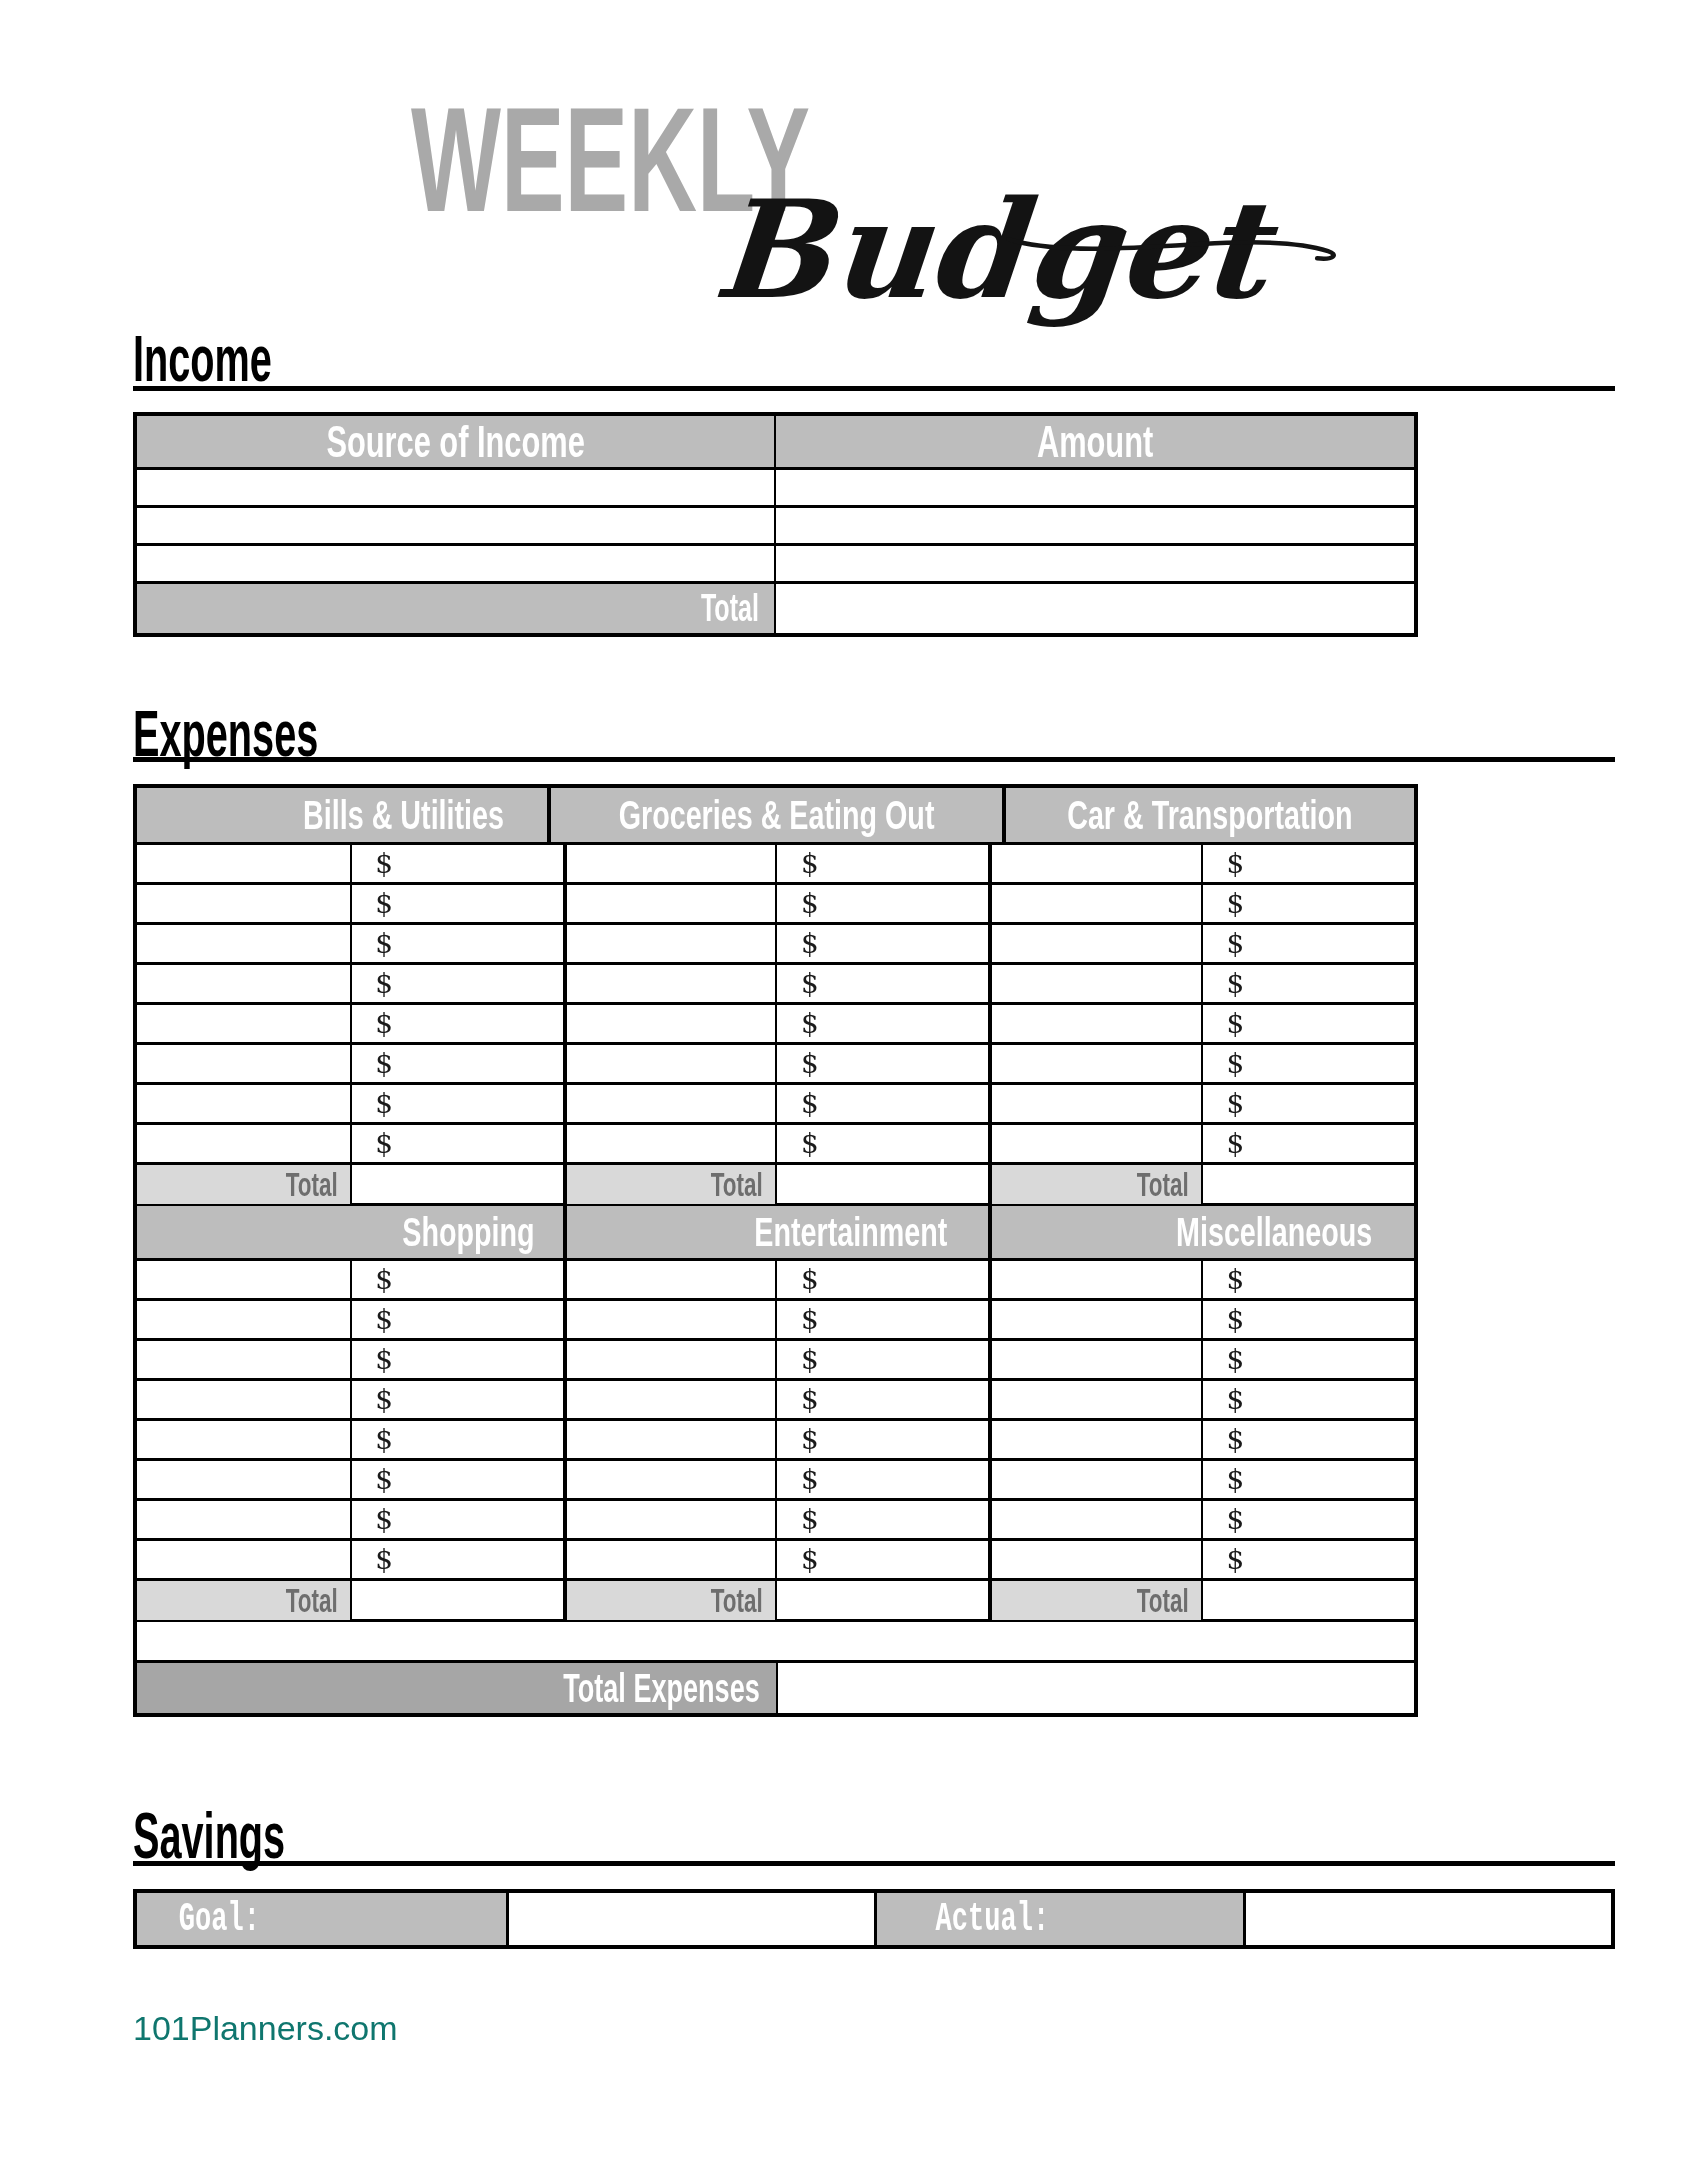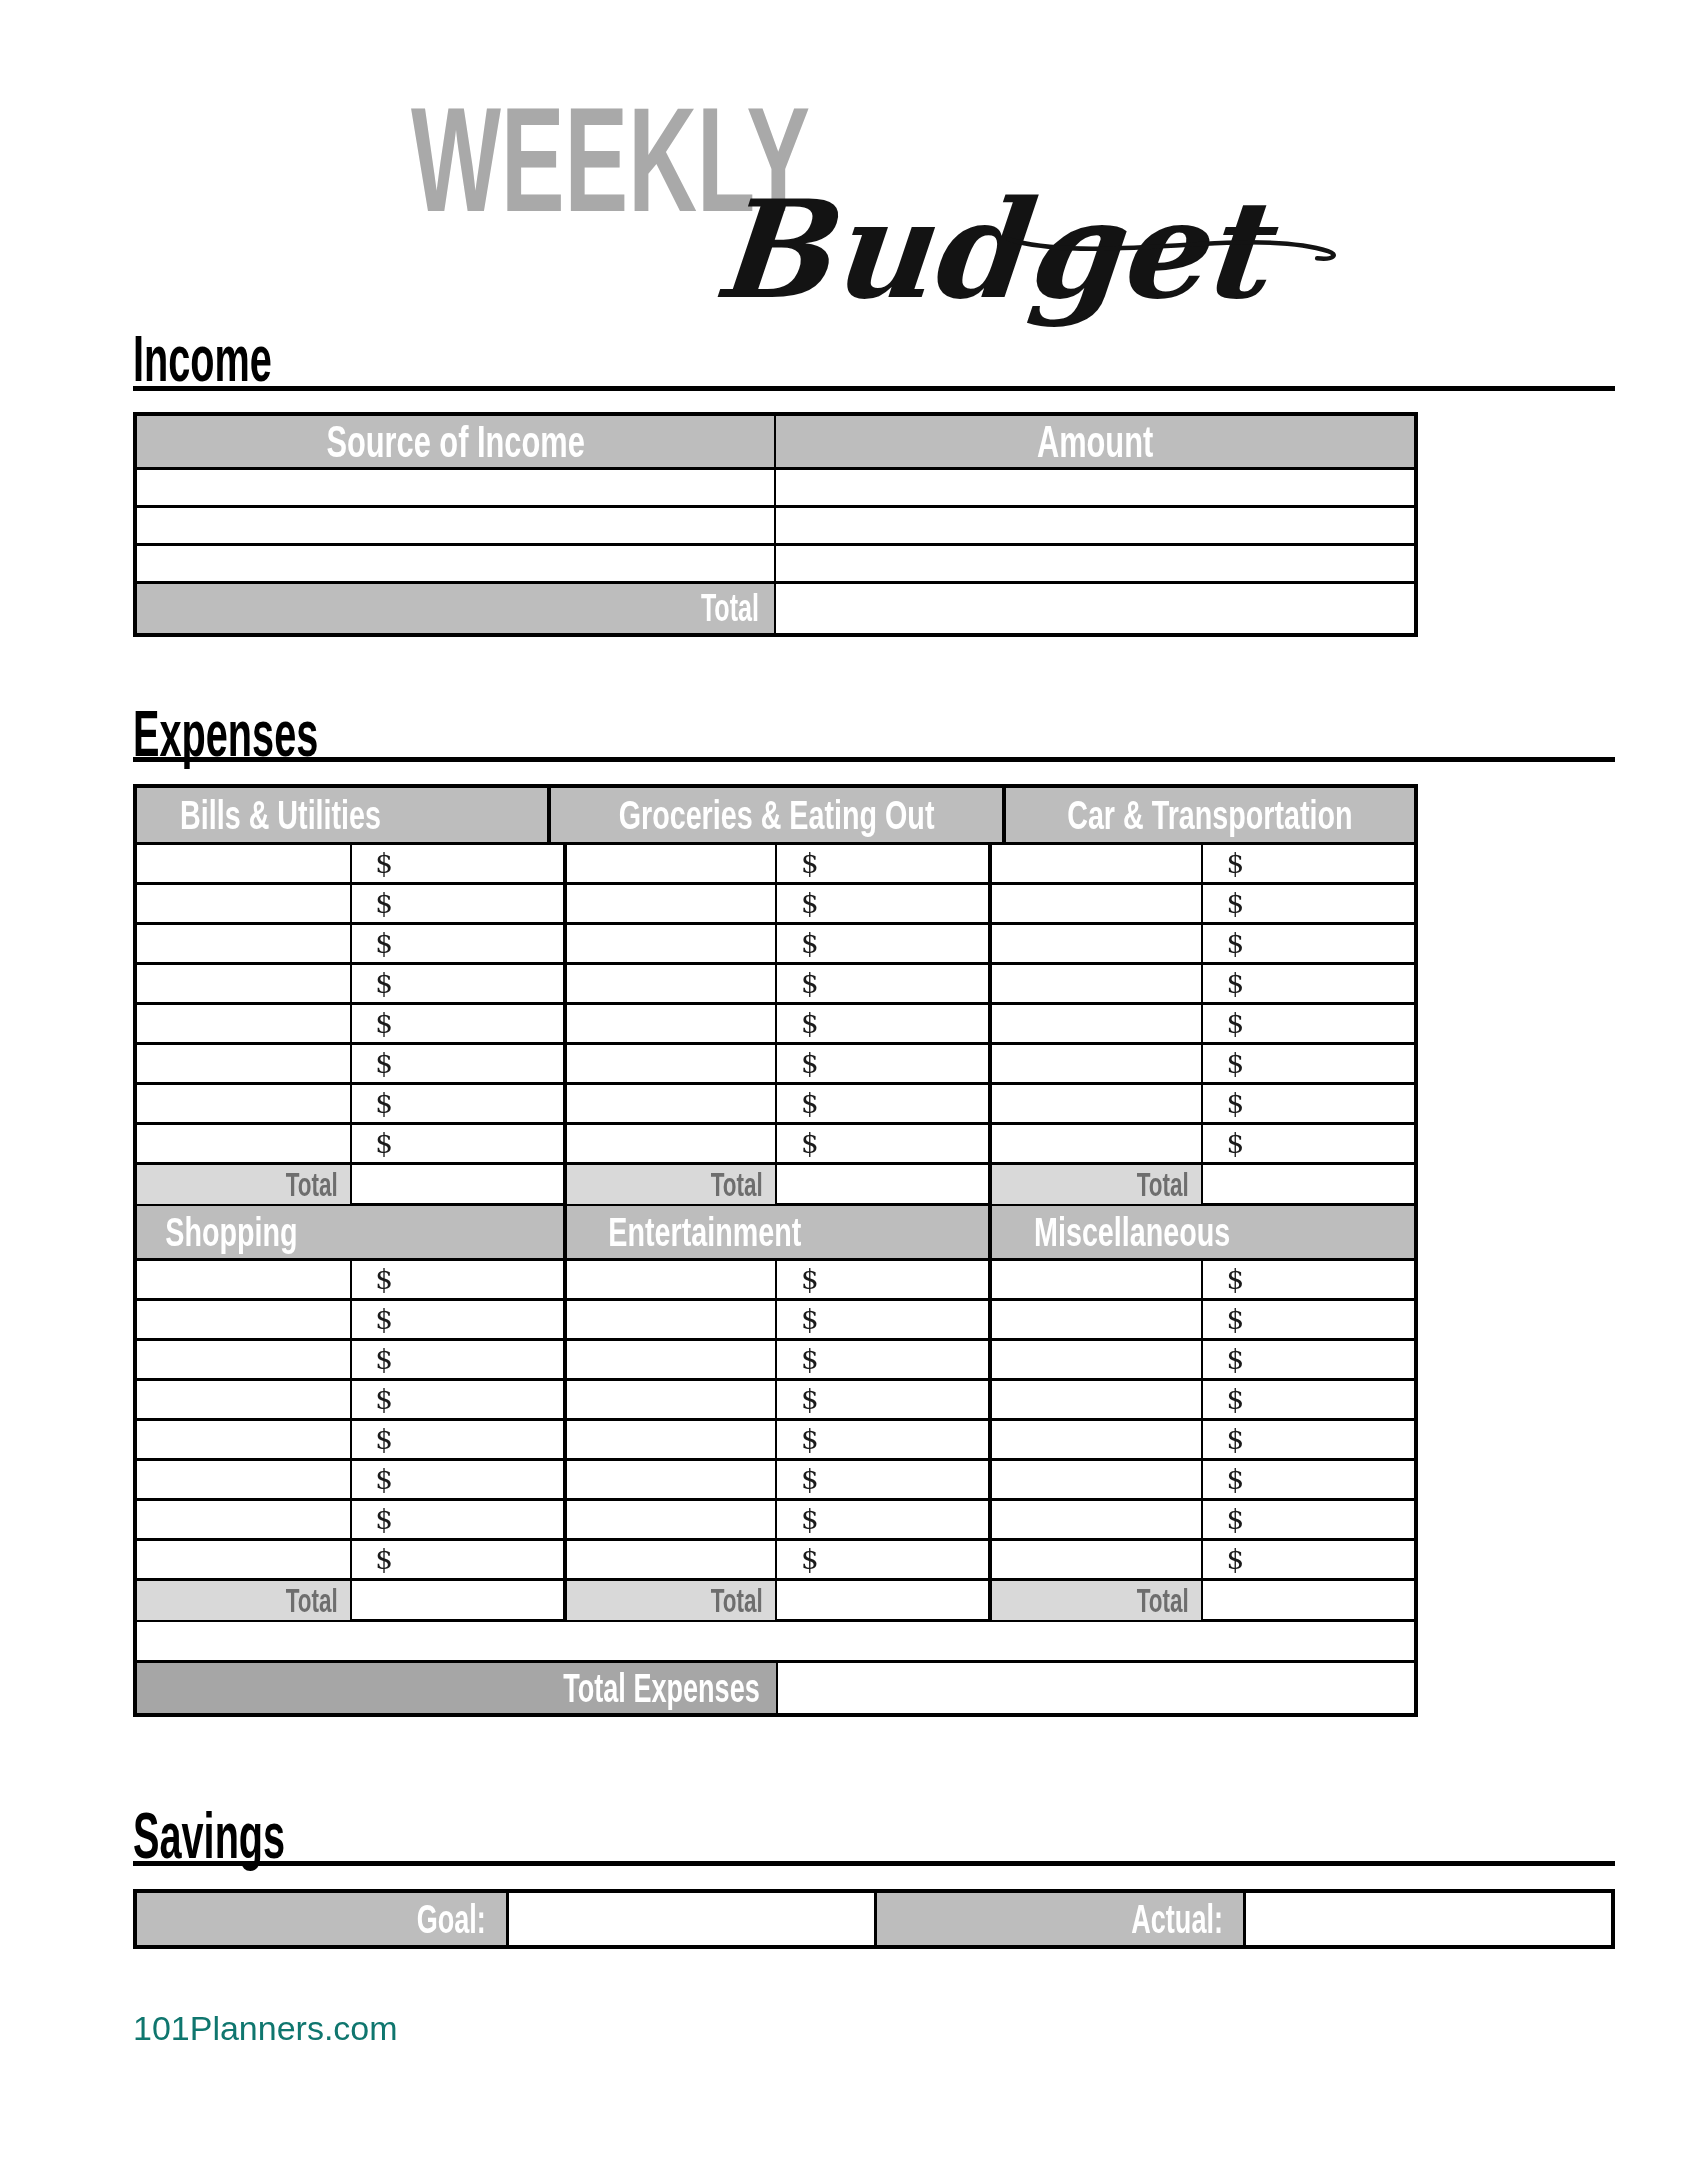--- a/index.html
+++ b/index.html
@@ -38,21 +38,21 @@
   .i-blank{height:35px;border-top:3.6px solid #000;background:#fff;}
   .i-totrow{height:49px;border-top:3.6px solid #000;}
   .i-totrow > div:first-child{background:#bdbdbd;justify-content:flex-end;padding-right:14.4px;}
   .i-tot-label{font-size:38px;font-weight:bold;color:#fff;}
 
   
   .e-table{position:absolute;left:101px;top:784px;width:1285px;border:4.5px solid #000;
            box-sizing:border-box;background:#fff;}
   .e-head-row{display:grid;grid-template-columns:repeat(3,1fr);height:54px;background:#bdbdbd;}
   .e-head-row.mid{border-top:3.6px solid #000;height:52px;}
-  .e-head-row > div{display:flex;align-items:center;justify-content:flex-start;box-sizing:border-box;}
+  .e-head-row > div{display:flex;align-items:center;justify-content:flex-end;box-sizing:border-box;}
   .e-head-row > div + div{border-left:4.5px solid #000;}
   .e-head-row .hd{font-size:41px;font-weight:bold;color:#fff;}
   .e-row{display:grid;grid-template-columns:repeat(6,1fr);height:37px;border-top:3.6px solid #000;}
   .e-row > div{display:flex;align-items:center;box-sizing:border-box;}
   .bl-thin{border-left:2.7px solid #000;}
   .bl-thick{border-left:4.5px solid #000;}
   .dollar-sign{font-family:"DejaVu Serif",serif;font-size:28px;color:#1a1a1a;padding-left:23.4px;}
   .e-tot-row{display:grid;grid-template-columns:repeat(6,1fr);height:38px;border-top:3.6px solid #000;}
   .e-tot-row > div{display:flex;align-items:center;box-sizing:border-box;}
   .e-tot-row > .tot{background:#d9d9d9;justify-content:flex-end;padding-right:12.6px;}
@@ -62,21 +62,21 @@
   .e-grand-row > div{display:flex;align-items:center;box-sizing:border-box;}
   .e-grand-left{background:#a6a6a6;justify-content:flex-end;padding-right:16px;}
   .e-grand-right{background:#fff;border-left:2.7px solid #000;}
   .e-grand-label{font-size:41px;font-weight:bold;color:#fff;}
 
   
   .s-table{position:absolute;left:101px;top:1889px;width:1482px;height:60px;border:4.5px solid #000;
            box-sizing:border-box;display:grid;grid-template-columns:repeat(4,1fr);background:#fff;}
   .s-table > div{display:flex;align-items:center;box-sizing:border-box;}
   .s-table > div + div{border-left:3.6px solid #000;}
-  .s-gray{background:#bdbdbd;justify-content:flex-end;padding-right:20px;}
+  .s-gray{background:#bdbdbd;justify-content:flex-start;padding-right:20px;font-family:Liberation Mono, monospace;}
   .s-label{font-size:41px;font-weight:bold;color:#fff;}
 
   .footer{position:absolute;left:101px;top:2009px;font-size:34px;color:#0f766e;}
 </style>
 </head>
 <body>
 
 <div class="page">
 
   <div class="t-weekly">

